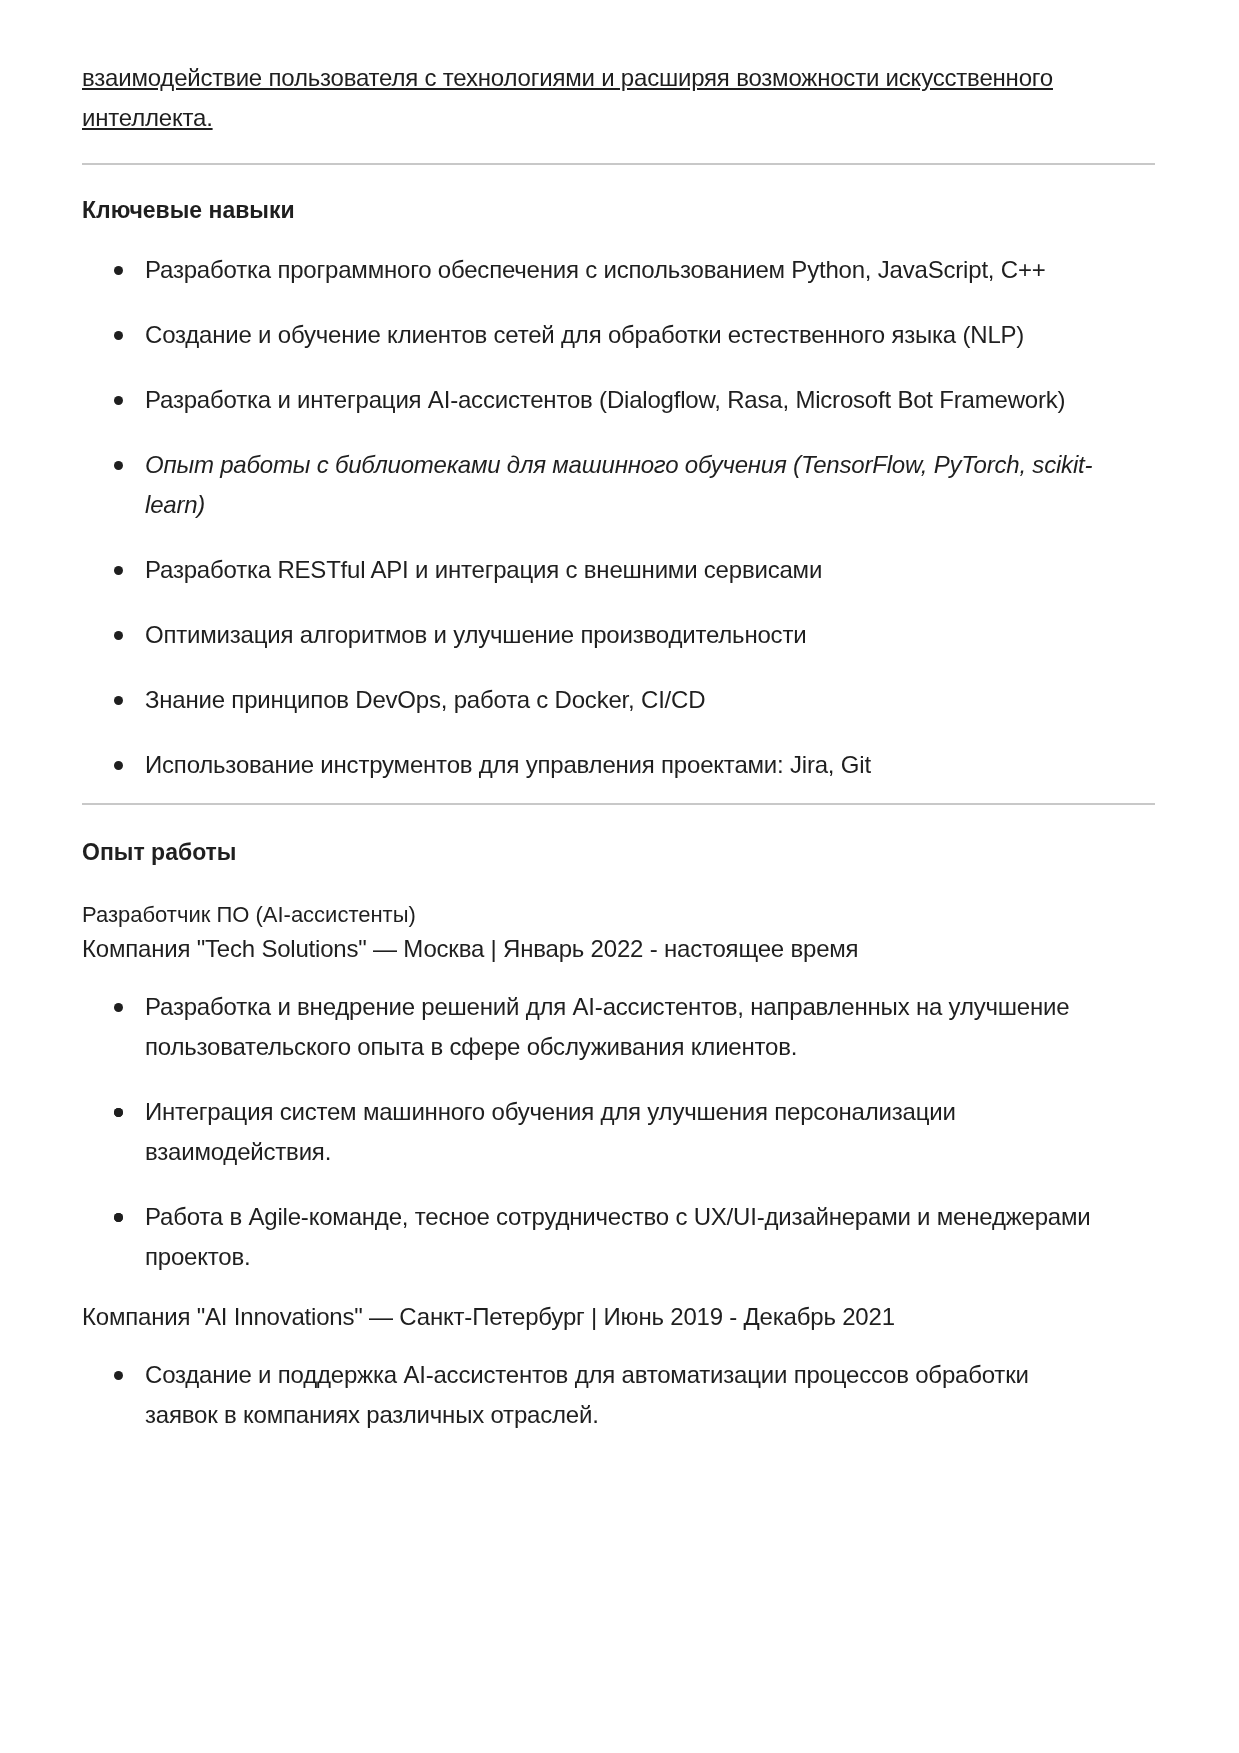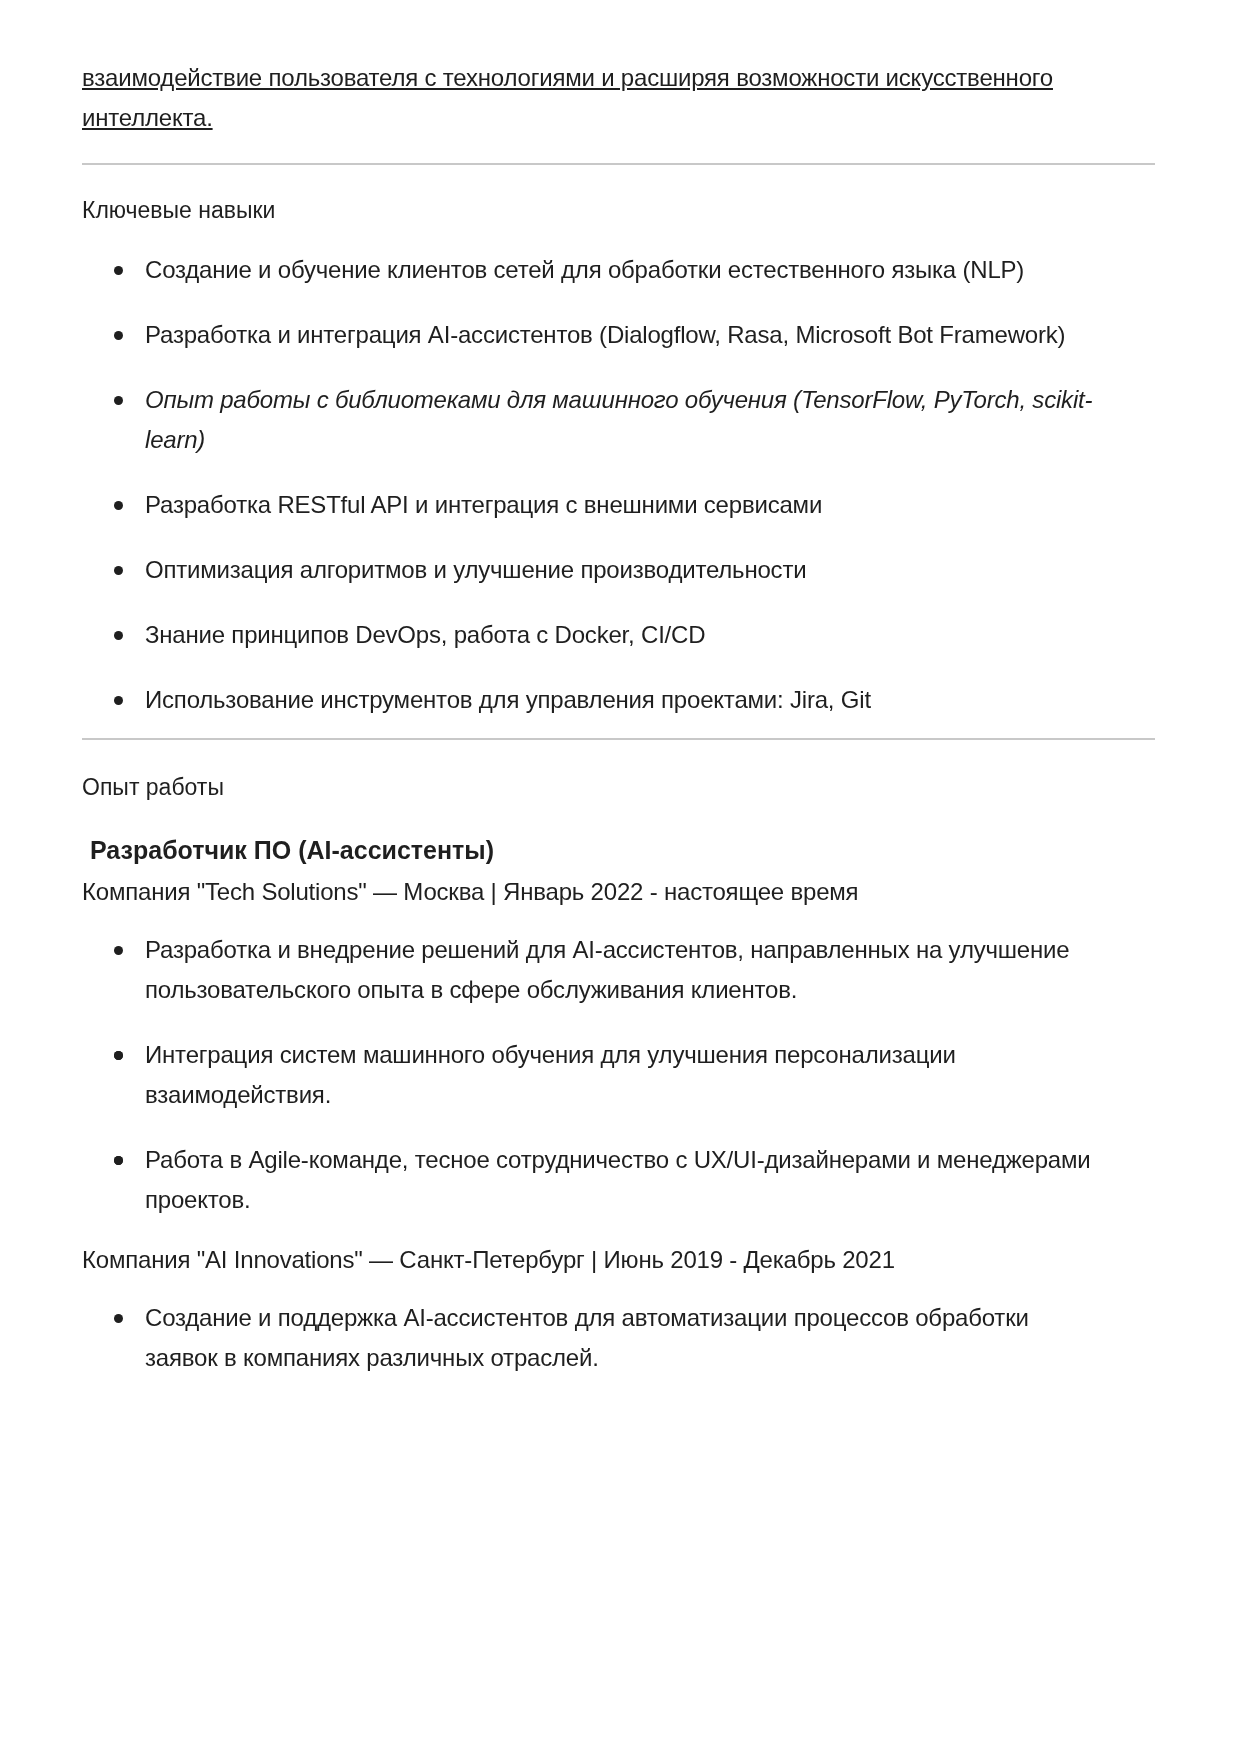--- a/index.html
+++ b/index.html
@@ -4,22 +4,22 @@
 <style>
   html, body { margin: 0; padding: 0; background: #ffffff; }
   body {
     width: 1239px; height: 1753px; overflow: hidden; position: relative;
     font-family: "Liberation Sans", "DejaVu Sans", sans-serif;
     color: #1f1f1f;
   }
   .page { position: absolute; left: 82px; top: 58px; width: 1073px; }
   p.text { margin: 0; font-size: 24px; line-height: 40px; letter-spacing: -0.2px; text-decoration: underline; }
   hr.rule { border: none; border-top: 2px solid #c8c8c8; margin: 0; height: 0; }
-  .h-section { font-weight: normal; font-size: 23px; line-height: 30px; margin: 0; }
-  .h-job { font-weight: bold; font-size: 25px; line-height: 32px; margin: 8px; }
+  .h-section { font-weight: bold; font-size: 23px; line-height: 30px; margin: 0; }
+  .h-job { font-weight: normal; font-size: 22px; line-height: 32px; margin: 0; }
   .job-meta { font-size: 24px; line-height: 36px; margin: 0; letter-spacing: -0.2px; }
   ul.list { list-style: none; margin: 0; padding: 0 0 0 63px; }
   ul.list li {
     position: relative; font-size: 24px; line-height: 40px; letter-spacing: -0.2px;
     margin-bottom: 25px;
   }
   ul.list li:last-child { margin-bottom: 0; }
   ul.list li .bullet {
     position: absolute; left: -31px; top: 16px; width: 9px; height: 9px;
     background: #1f1f1f; border-radius: 50%;
@@ -30,20 +30,21 @@
 
 <div class="page">
 
   <p class="text">взаимодействие пользователя с технологиями и расширяя возможности искусственного интеллекта.</p>
 
   <hr class="rule" style="margin-top:25px;">
 
   <h3 class="h-section" style="margin-top:30px;">Ключевые навыки</h3>
 
   <ul class="list" style="margin-top:25px;">
+    <li><span class="bullet"></span><span>Разработка программного обеспечения с использованием Python, JavaScript, C++</span></li>
     <li><span class="bullet"></span><span>Создание и обучение клиентов сетей для обработки естественного языка (NLP)</span></li>
     <li><span class="bullet"></span><span>Разработка и интеграция AI-ассистентов (Dialogflow, Rasa, Microsoft Bot Framework)</span></li>
     <li style="padding-right:40px;font-style:italic;"><span class="bullet"></span><span>Опыт работы с библиотеками для машинного обучения (TensorFlow, PyTorch, scikit-learn)</span></li>
     <li><span class="bullet"></span><span>Разработка RESTful API и интеграция с внешними сервисами</span></li>
     <li><span class="bullet"></span><span>Оптимизация алгоритмов и улучшение производительности</span></li>
     <li><span class="bullet"></span><span>Знание принципов DevOps, работа с Docker, CI/CD</span></li>
     <li><span class="bullet"></span><span>Использование инструментов для управления проектами: Jira, Git</span></li>
   </ul>
 
   <hr class="rule" style="margin-top:18px;">

